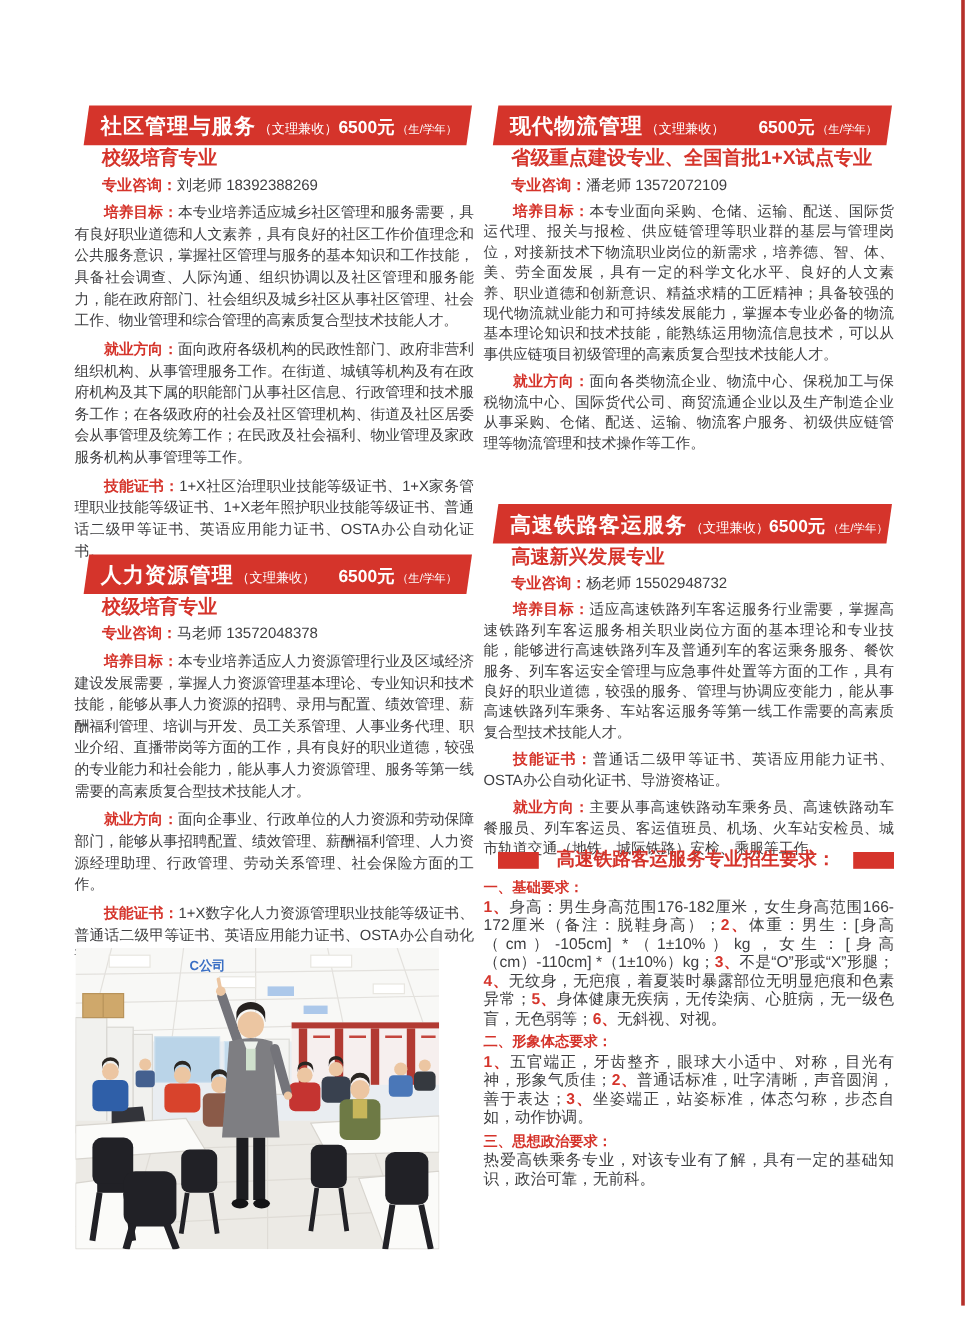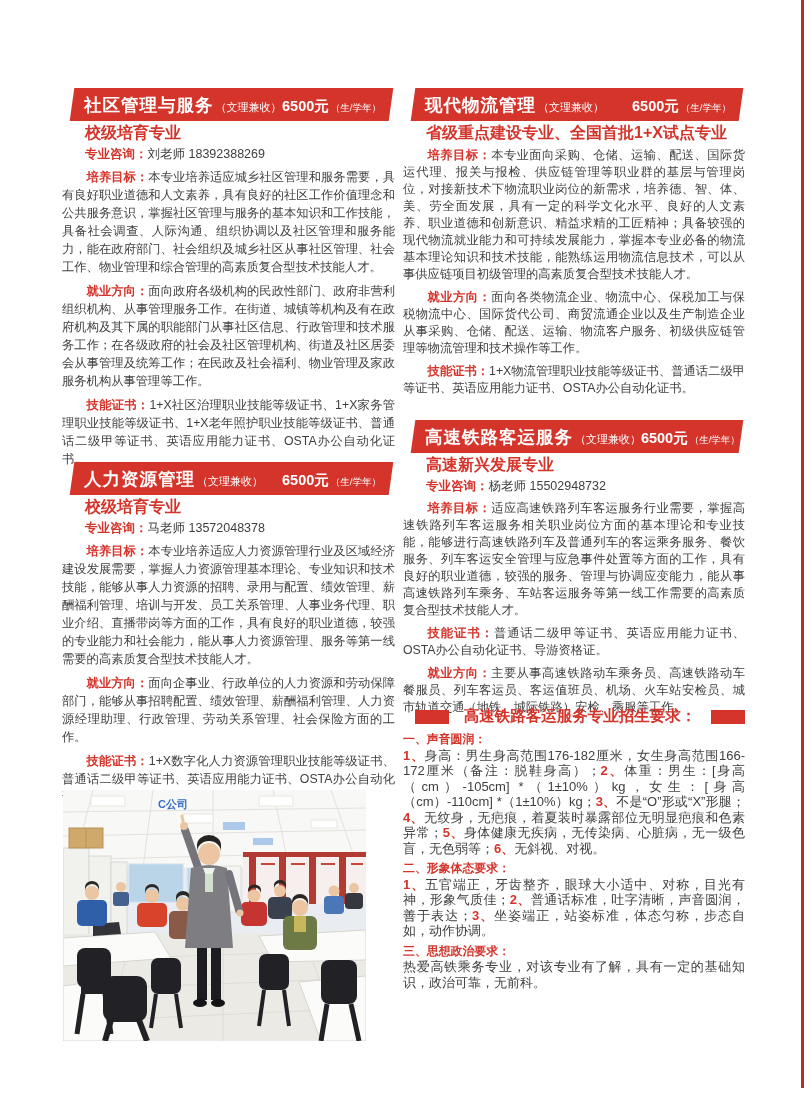--- a/index.html
+++ b/index.html
@@ -107,23 +107,23 @@
     <section class="card card-3">
       <div class="bar">
         <div class="bar-inner">
           <span class="bar-title">现代物流管理</span>
           <span class="bar-note">（文理兼收）</span>
           <span class="bar-price">6500元</span>
           <span class="bar-unit">（生/学年）</span>
         </div>
       </div>
       <p class="badge">省级重点建设专业、全国首批1+X试点专业</p>
+      <p class="consult"><span class="red-label">专业咨询：</span><span>潘老师 13572072109</span></p>
       <p class="para"><span class="red-label">培养目标：</span><span>本专业面向采购、仓储、运输、配送、国际货运代理、报关与报检、供应链管理等职业群的基层与管理岗位，对接新技术下物流职业岗位的新需求，培养德、智、体、美、劳全面发展，具有一定的科学文化水平、良好的人文素养、职业道德和创新意识、精益求精的工匠精神；具备较强的现代物流就业能力和可持续发展能力，掌握本专业必备的物流基本理论知识和技术技能，能熟练运用物流信息技术，可以从事供应链项目初级管理的高素质复合型技术技能人才。</span></p>
       <p class="para"><span class="red-label">就业方向：</span><span>面向各类物流企业、物流中心、保税加工与保税物流中心、国际货代公司、商贸流通企业以及生产制造企业从事采购、仓储、配送、运输、物流客户服务、初级供应链管理等物流管理和技术操作等工作。</span></p>
-      <p class="para"><span class="red-label">技能证书：</span><span>1+X物流管理职业技能等级证书、普通话二级甲等证书、英语应用能力证书、OSTA办公自动化证书。</span></p>
     </section>
 
     <section class="card card-4">
       <div class="bar">
         <div class="bar-inner">
           <span class="bar-title">高速铁路客运服务</span>
           <span class="bar-note">（文理兼收）</span>
           <span class="bar-price">6500元</span>
           <span class="bar-unit">（生/学年）</span>
         </div>
@@ -135,21 +135,21 @@
       <p class="para"><span class="red-label">就业方向：</span><span>主要从事高速铁路动车乘务员、高速铁路动车餐服员、列车客运员、客运值班员、机场、火车站安检员、城市轨道交通（地铁、城际铁路）安检、乘服等工作。</span></p>
     </section>
 
     <section class="req">
       <div class="req-title-row">
         <span class="req-accent"></span>
         <h2 class="req-title">高速铁路客运服务专业招生要求：</h2>
         <span class="req-accent"></span>
       </div>
       <div class="req-group">
-        <p class="req-heading">一、声音圆润：</p>
+        <p class="req-heading">一、基础要求：</p>
         <div>
             <p class="req-para"><span class="seg-red">1、</span><span class="seg-text">身高：男生身高范围176-182厘米，女生身高范围166-172厘米（备注：脱鞋身高）；</span><span class="seg-red">2、</span><span class="seg-text">体重：男生：[身高（cm）-105cm] *（1±10%）kg，女生：[身高（cm）-110cm] *（1±10%）kg；</span><span class="seg-red">3、</span><span class="seg-text">不是“O”形或“X”形腿；</span><span class="seg-red">4、</span><span class="seg-text">无纹身，无疤痕，着夏装时暴露部位无明显疤痕和色素异常；</span><span class="seg-red">5、</span><span class="seg-text">身体健康无疾病，无传染病、心脏病，无一级色盲，无色弱等；</span><span class="seg-red">6、</span><span class="seg-text">无斜视、对视。</span></p>
           </div>
       </div>
       <div class="req-group">
         <p class="req-heading">二、形象体态要求：</p>
         <div>
             <p class="req-para"><span class="seg-red">1、</span><span class="seg-text">五官端正，牙齿整齐，眼球大小适中、对称，目光有神，形象气质佳；</span><span class="seg-red">2、</span><span class="seg-text">普通话标准，吐字清晰，声音圆润，善于表达；</span><span class="seg-red">3、</span><span class="seg-text">坐姿端正，站姿标准，体态匀称，步态自如，动作协调。</span></p>
           </div>
       </div>

